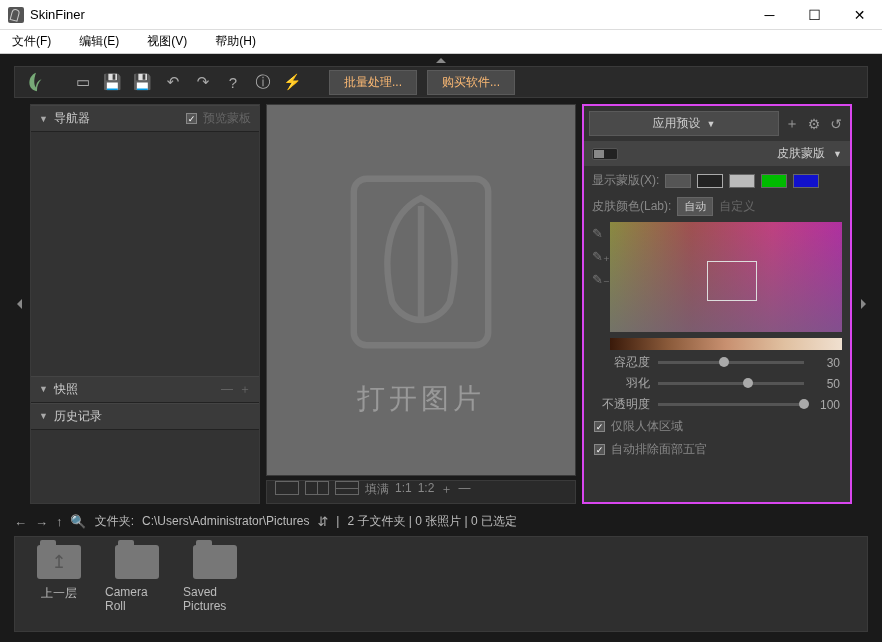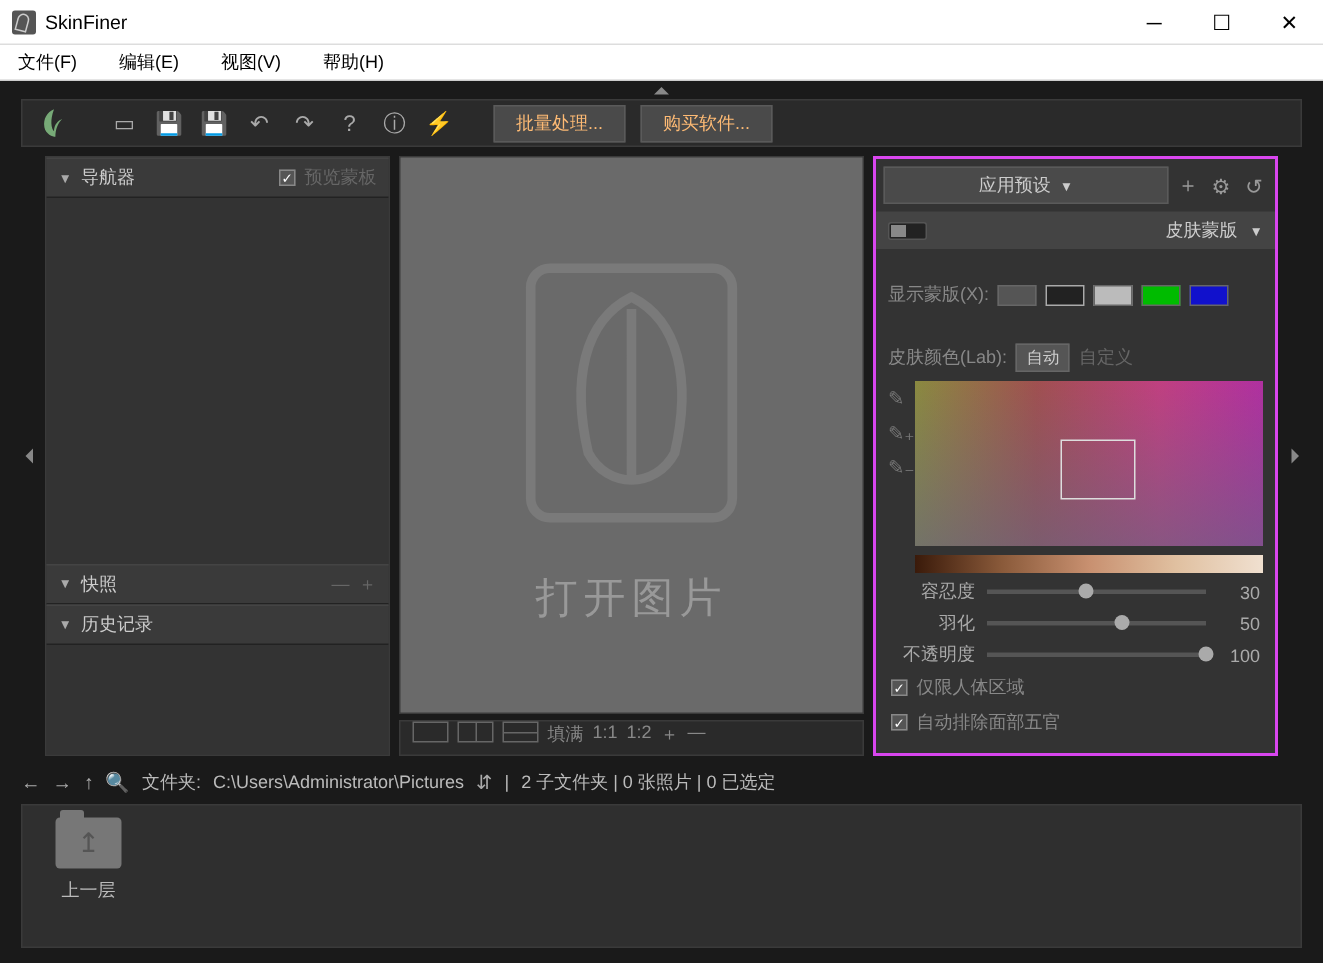--- a/index.html
+++ b/index.html
@@ -38,21 +38,21 @@
 .viewbar { height:24px; background:#2a2a2a; border:1px solid #3a3a3a; margin-top:4px; display:flex; gap:6px; padding:0 8px; color:#888; }
 .viewbar .vbox { width:24px; height:14px; border:1px solid #666; }
 .viewbar .vbox.split::after { content:""; display:block; width:50%; height:100%; border-right:1px solid #666; }
 .rightpanel { width:270px; background:#333; border:2px solid #d946ef; display:flex; flex-direction:column; overflow:hidden; }
 .preset-row { display:flex; gap:4px; padding:5px; align-items:center; }
 .preset-btn { flex:1; background:#4a4a4a; border:1px solid #5a5a5a; color:#ccc; padding:3px 10px; display:flex; align-items:center; justify-content:center; gap:6px; }
 .icon-sq { width:18px; height:18px; display:flex; align-items:center; justify-content:center; color:#999; font-size:14px; }
 .section-head { background:#444; color:#ccc; padding:4px 8px; display:flex; align-items:center; gap:8px; }
 .toggle { width:26px; height:12px; background:#222; border:1px solid #555; border-radius:2px; position:relative; }
 .toggle::after { content:""; position:absolute; left:1px; top:1px; width:10px; height:8px; background:#888; }
-.maskrow { display:flex; align-items:center; gap:6px; padding:22px 8px; color:#888; }
+.maskrow { display:flex; align-items:center; gap:6px; padding:6px 8px; color:#888; }
 .swatch { width:26px; height:14px; border:1px solid #666; }
 .labrow { display:flex; align-items:center; gap:6px; padding:2px 8px 6px; color:#888; }
 .labbtn { background:#555; border:1px solid #666; color:#ccc; padding:1px 6px; font-size:11px; }
 .colorarea { display:flex; gap:4px; padding:0 8px; }
 .dropper-col { width:14px; display:flex; flex-direction:column; gap:8px; padding-top:4px; }
 .dropper-col div { color:#777; font-size:13px; }
 .gradient-box { flex:1; height:110px; position:relative; background:linear-gradient(to right, #8a8a40 0%, #a05050 35%, #c04080 70%, #b030a0 100%); }
 .gradient-box::before { content:""; position:absolute; inset:0; background:linear-gradient(to bottom, rgba(255,255,255,0) 0%, rgba(100,100,130,.6) 100%); }
 .sel-rect { position:absolute; left:42%; top:35%; width:50px; height:40px; border:1px solid #ddd; }
 .huebar { margin:6px 8px 2px 26px; height:12px; background:linear-gradient(to right,#3a1a0a,#8a5a3a,#c89070,#e0c0a0,#f0e0d0);}
@@ -250,14 +250,22 @@
     <span class="ico2">⇵</span>
     <span>|</span>
     <span>2 子文件夹 | 0 张照片 | 0 已选定</span>
   </div>
 
   <div class="browser">
     <div class="folder up">
       <div class="ficon"></div>
       <span>上一层</span>
     </div>
+    <div class="folder">
+      <div class="ficon"></div>
+      <span>Camera Roll</span>
+    </div>
+    <div class="folder">
+      <div class="ficon"></div>
+      <span>Saved Pictures</span>
+    </div>
   </div>
 </div>
 
 </body></html>

